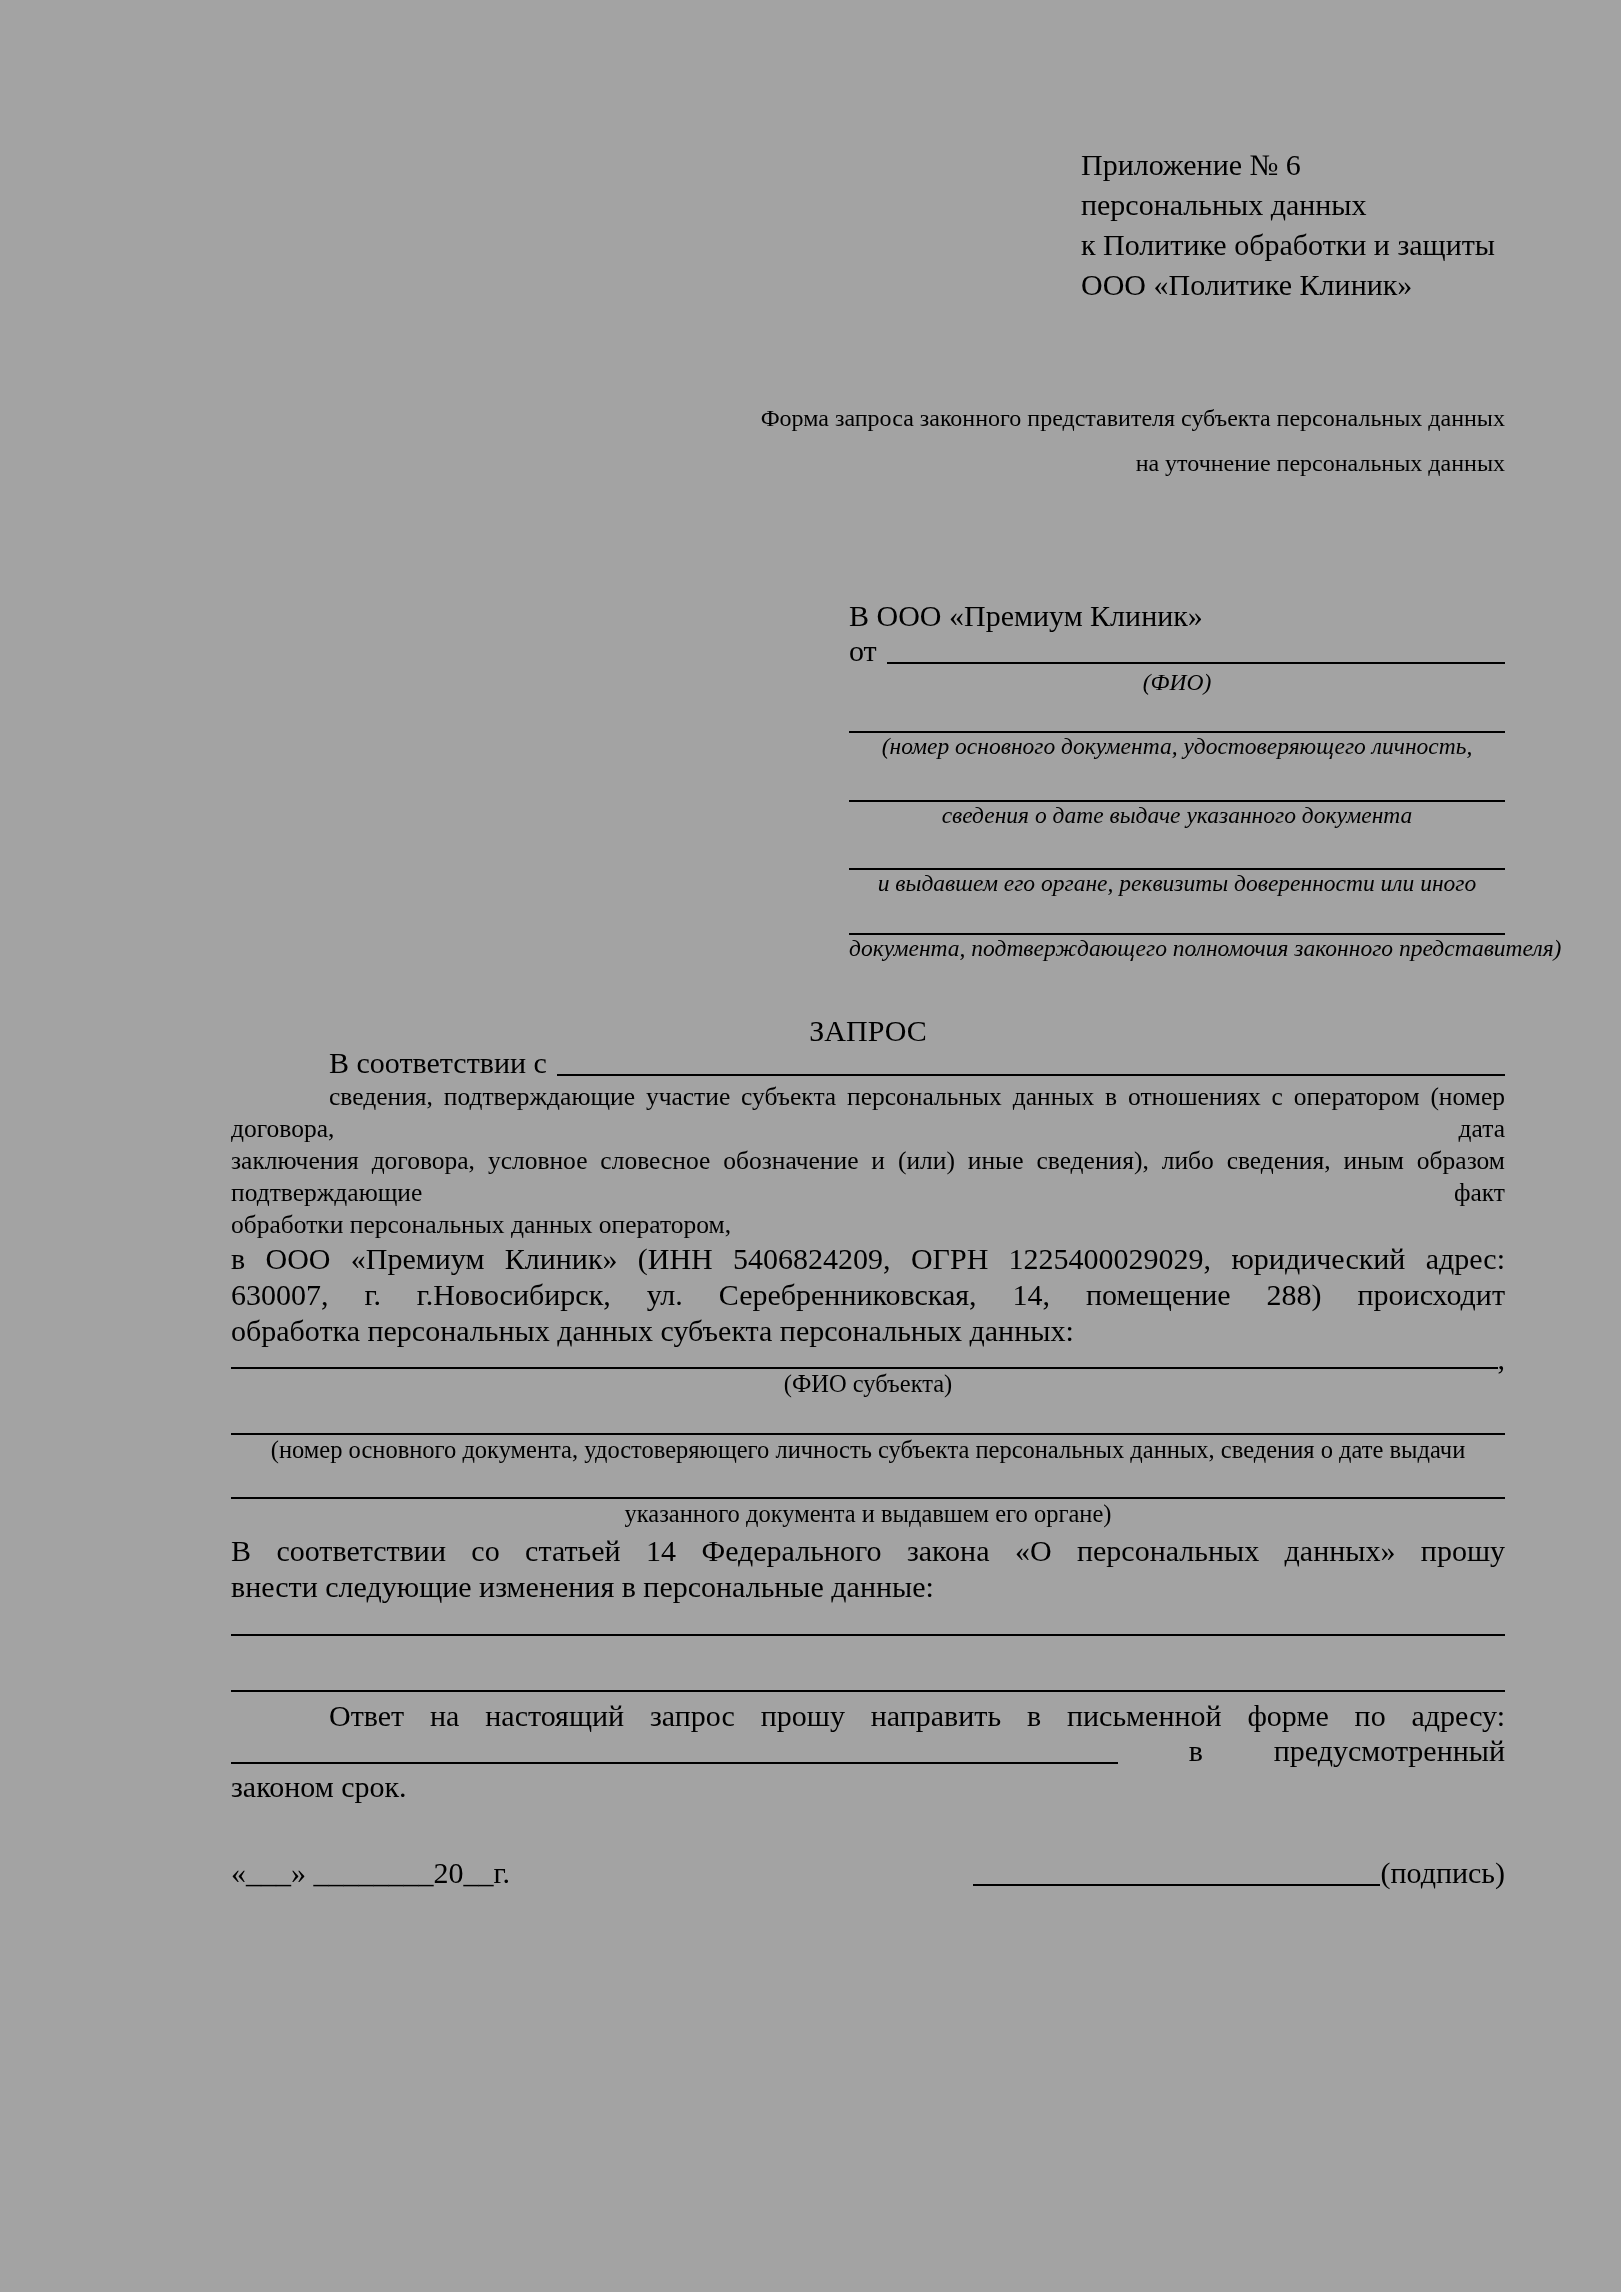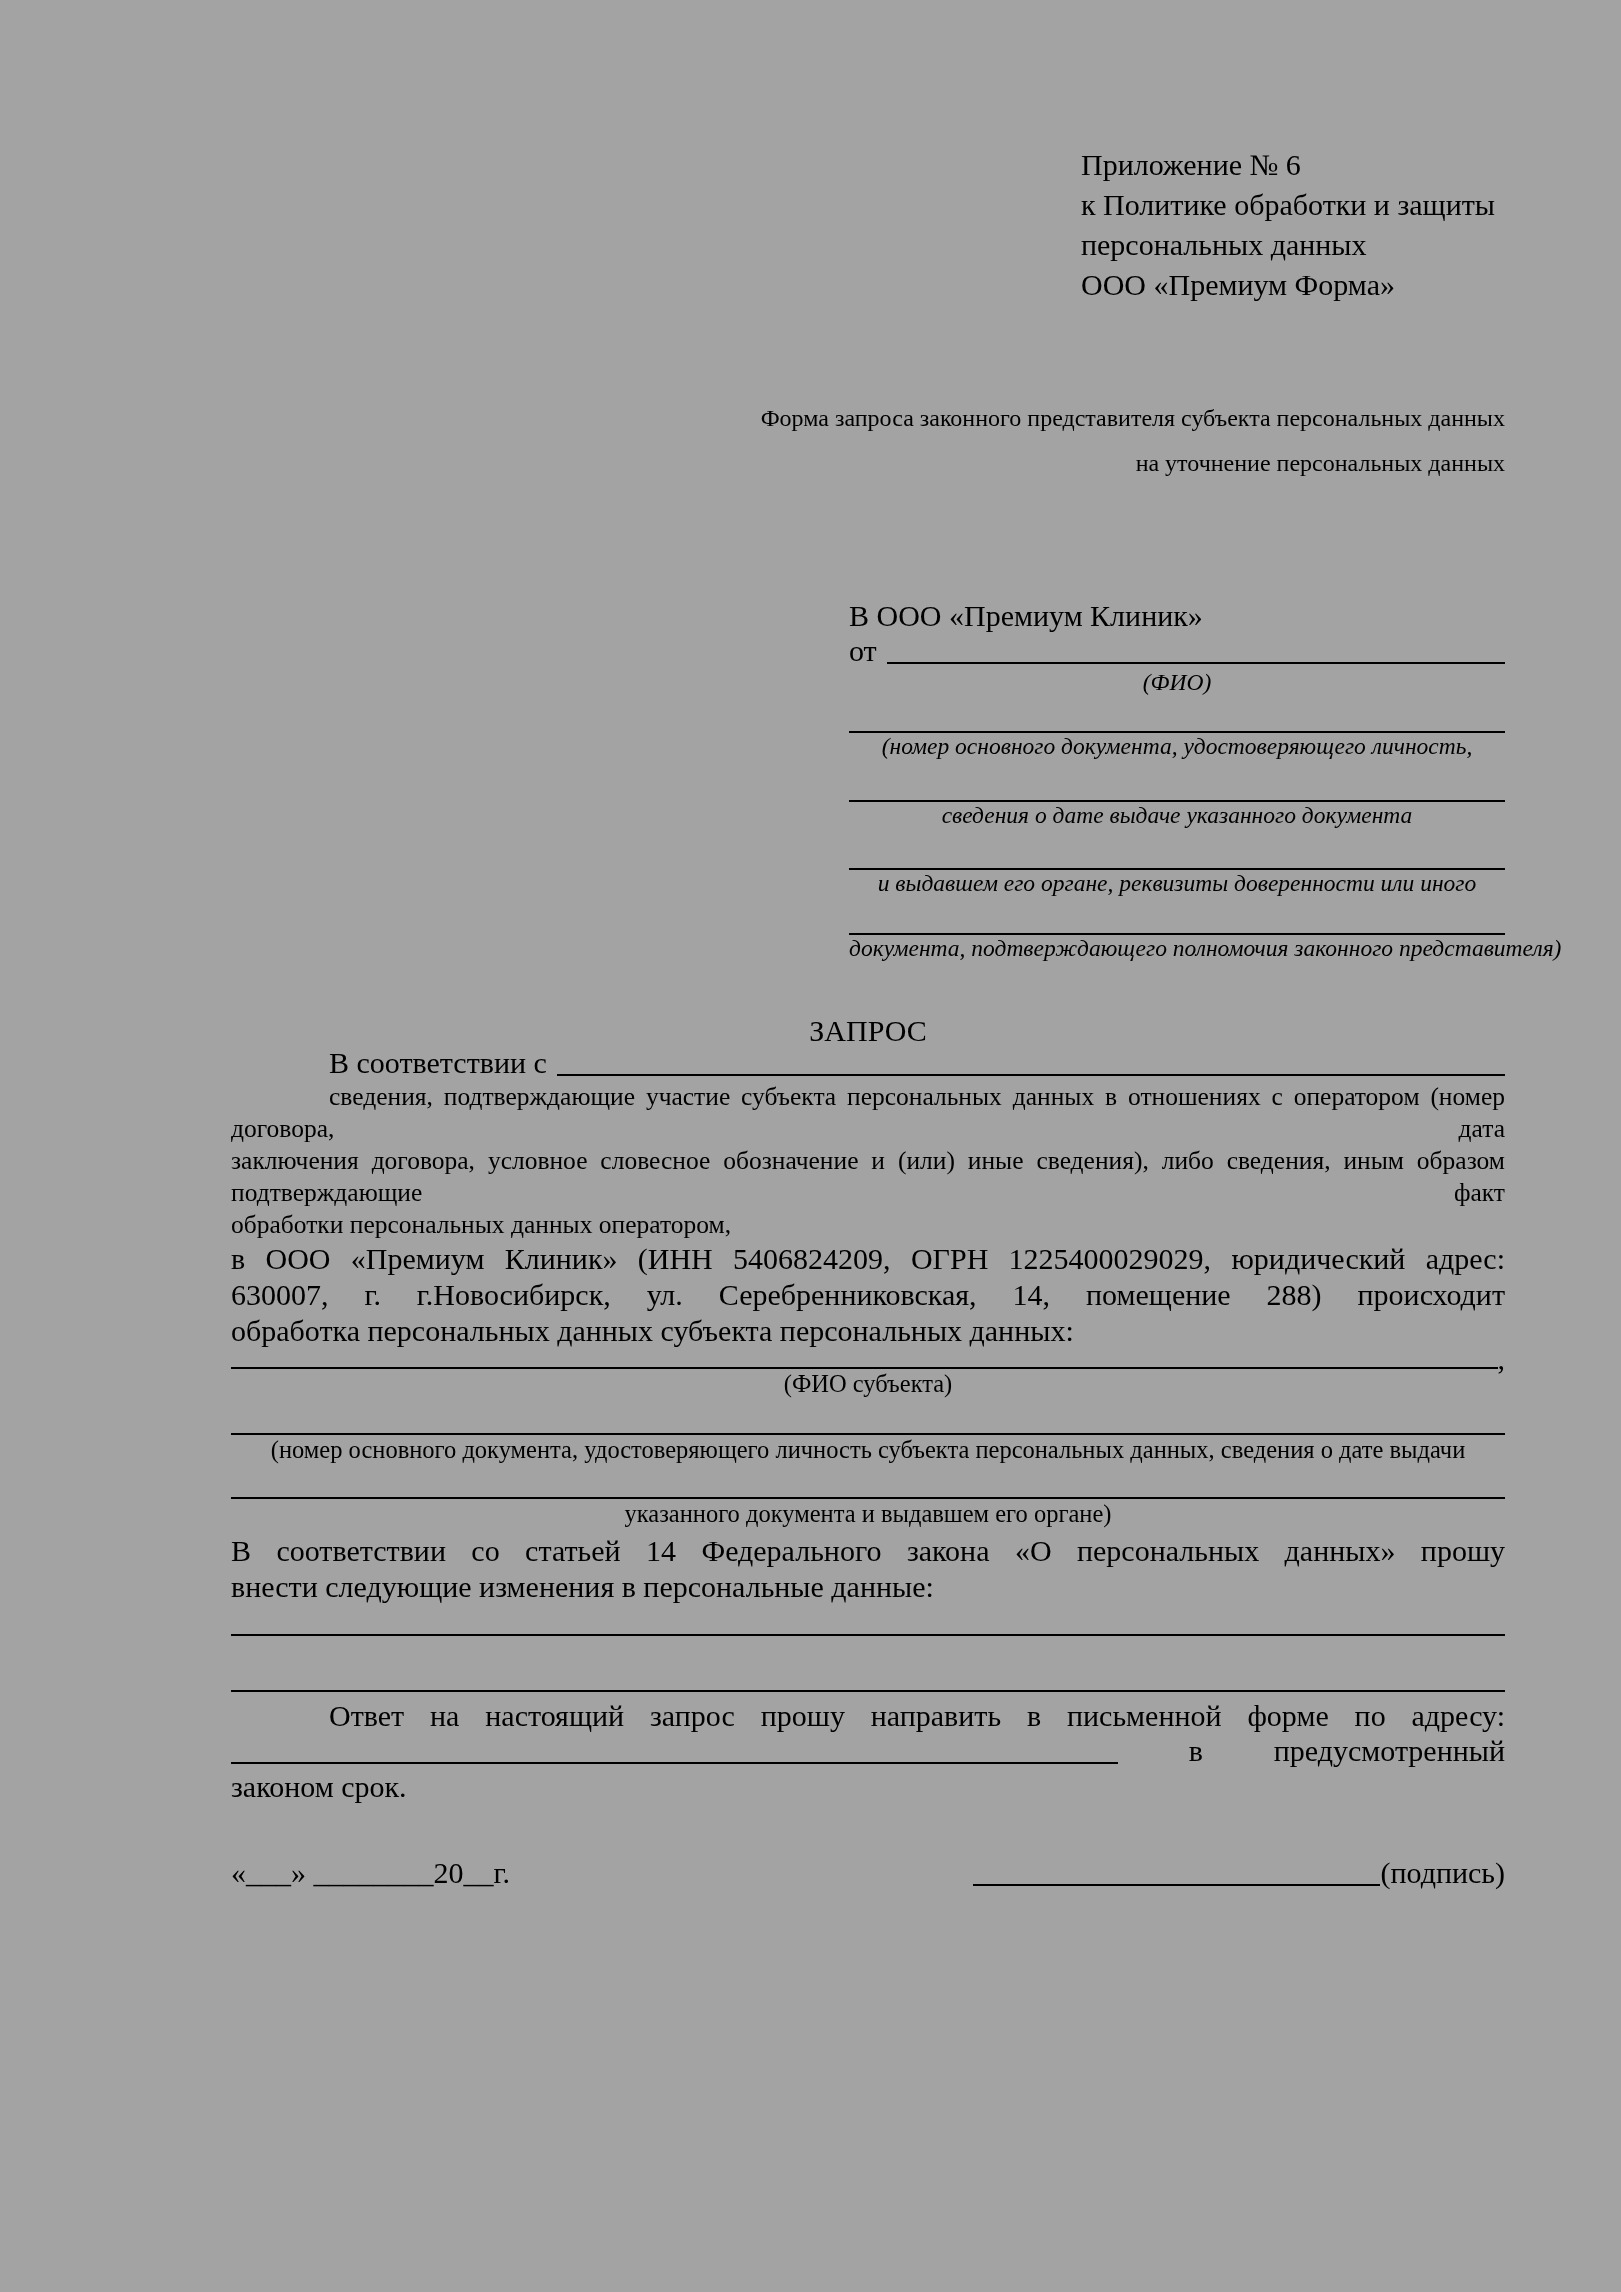--- a/index.html
+++ b/index.html
@@ -43,23 +43,23 @@
   .sig-group { display:flex; align-items:flex-end; }
   .sig-fill { width:407px; border-bottom:2.9px solid #000; margin-bottom:4.9px; }
 </style>
 </head>
 <body>
 
 <div class="page">
 
   <div class="annex">
     <div>Приложение № 6</div>
+    <div>персональных данных</div>
     <div>к Политике обработки и защиты</div>
-    <div>персональных данных</div>
-    <div>ООО «Премиум Форма»</div>
+    <div>ООО «Политике Клиник»</div>
   </div>
 
   <div class="title">
     <div>Форма запроса законного представителя субъекта персональных данных</div>
     <div>на уточнение персональных данных</div>
   </div>
 
   <div class="addr">
     <div class="addr-org">В ООО «Премиум Клиник»</div>
     <div class="from-row">

